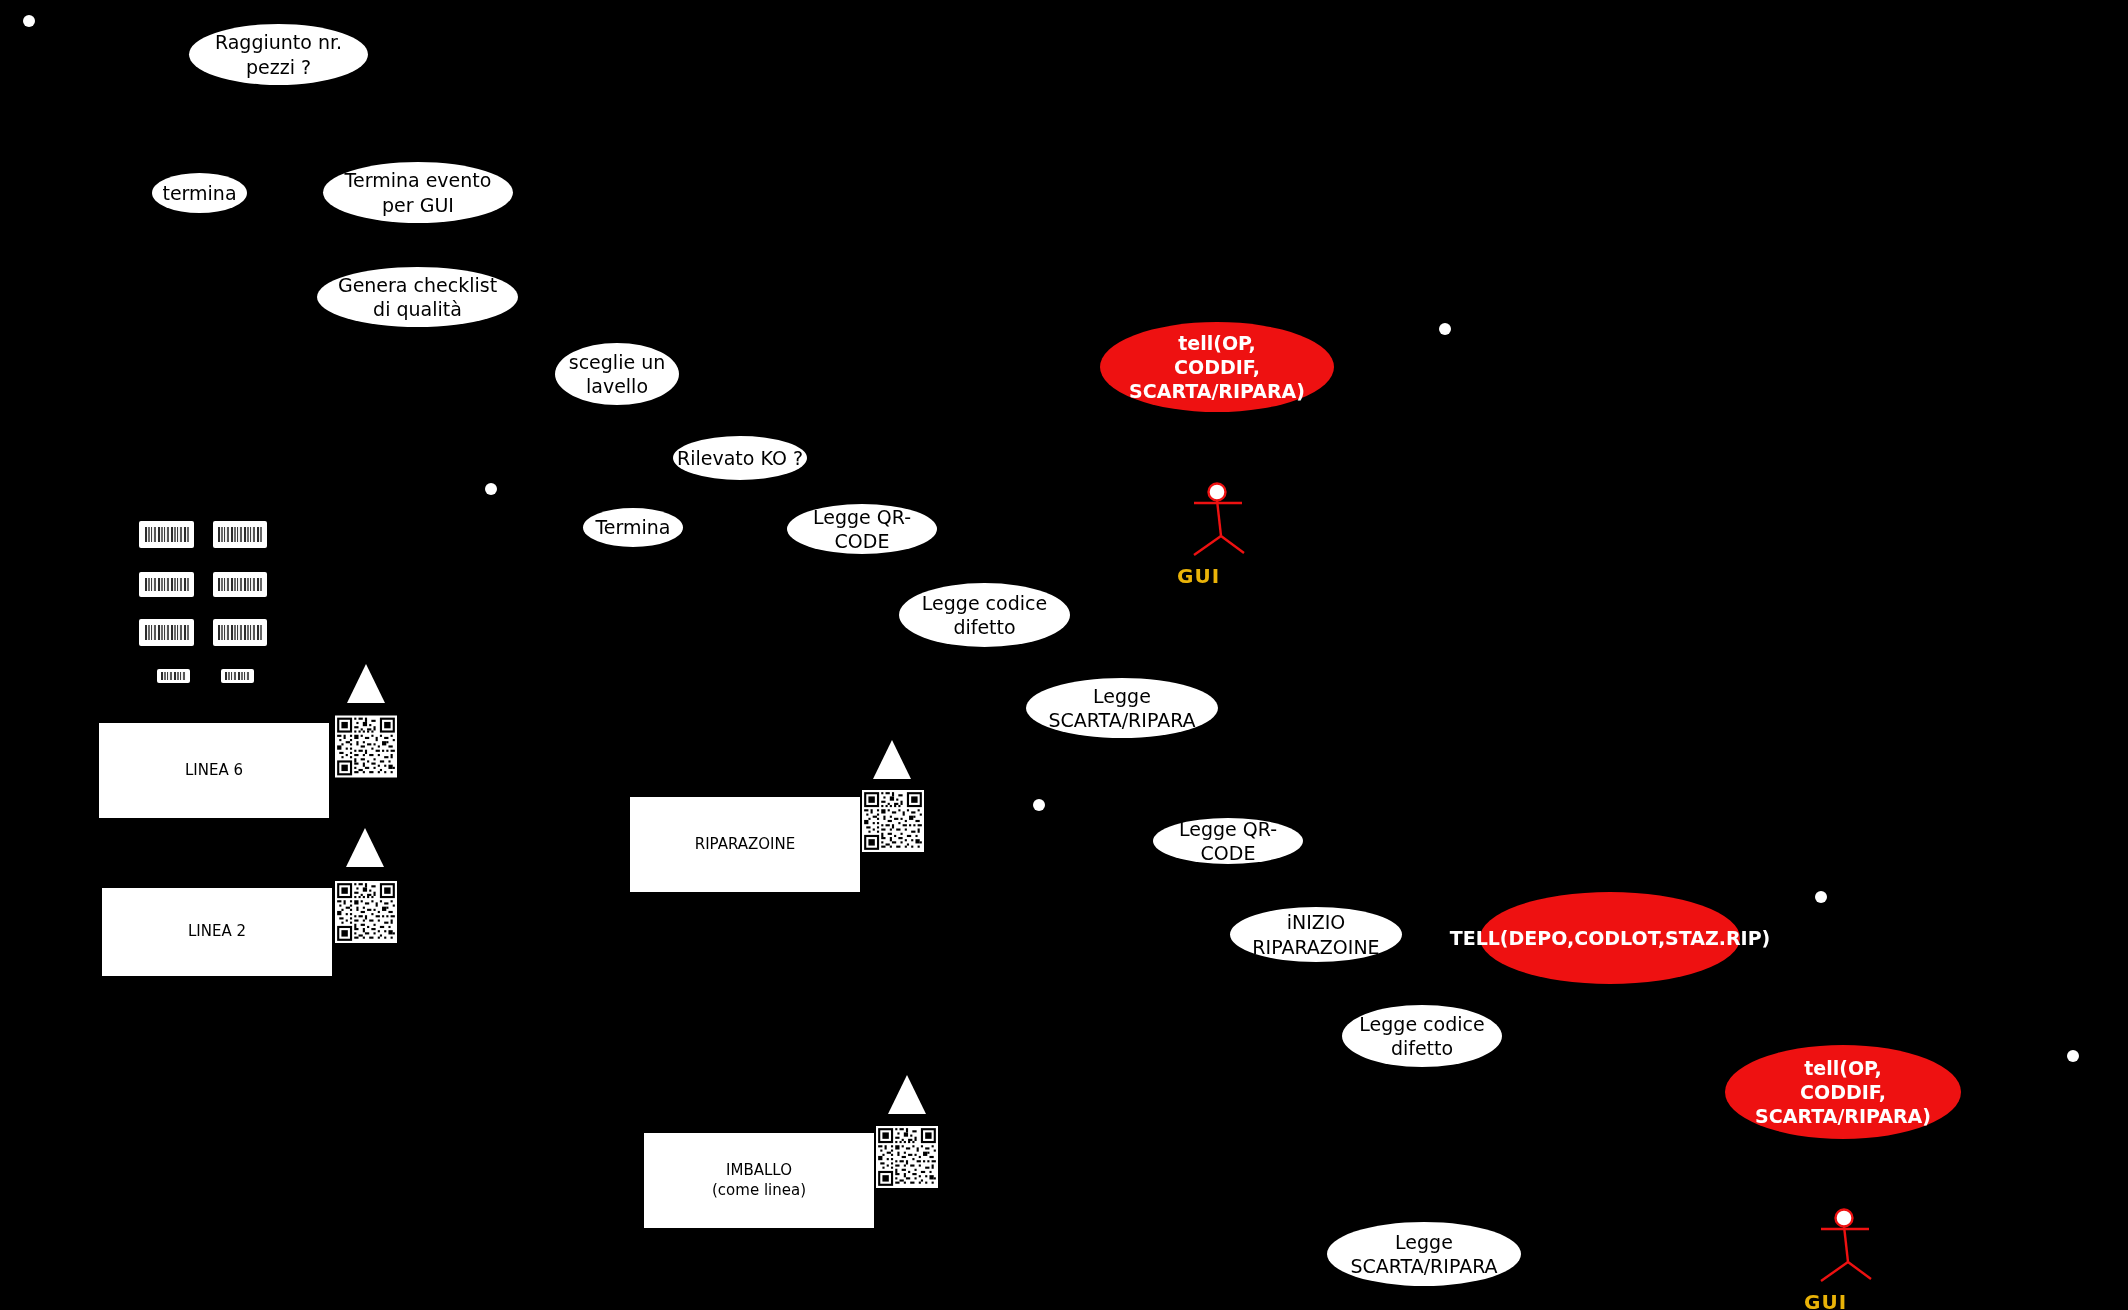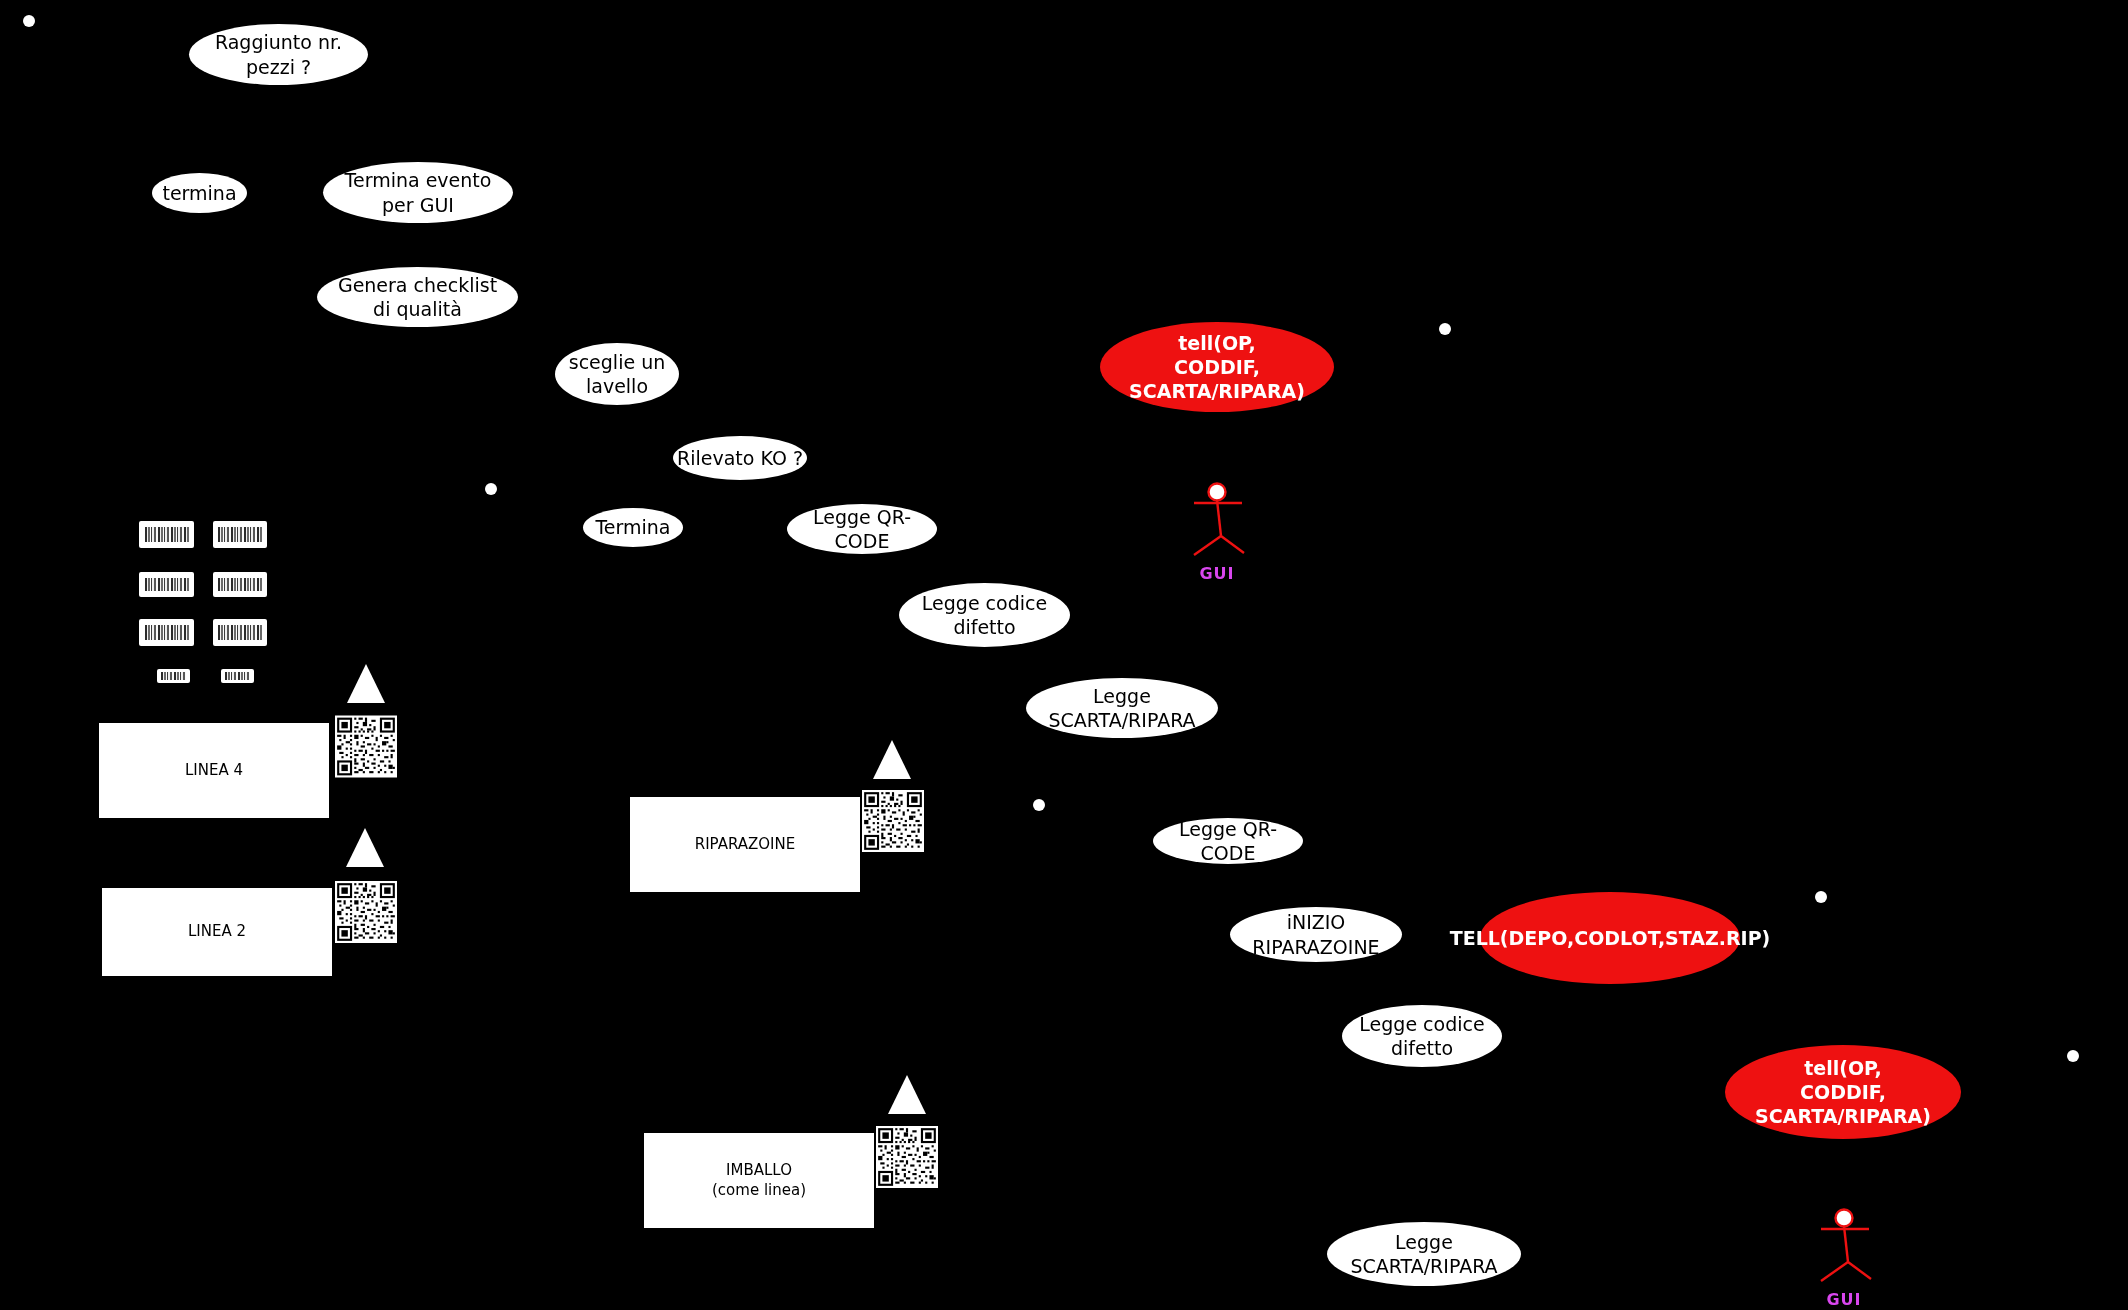--- a/index.html
+++ b/index.html
@@ -30,22 +30,22 @@
   .barcode .bars{
     width:80%;height:55%;
     background:repeating-linear-gradient(90deg,
       #2b2b2b 0px,#2b2b2b 2px,#f2f2f2 2px,#f2f2f2 3px,
       #6a6a6a 3px,#6a6a6a 5px,#fdfdfd 5px,#fdfdfd 6px,
       #3c3c3c 6px,#3c3c3c 7px,#efefef 7px,#efefef 9px,
       #565656 9px,#565656 11px,#fafafa 11px,#fafafa 13px);
   }
   .actor{position:absolute;}
   .actor-label{
-    position:absolute;color:#d946ef;font-weight:bold;font-size:16px;
-    text-align:center;letter-spacing:1px;
+    position:absolute;color:#eab308;font-weight:bold;font-size:20px;
+    letter-spacing:1px;
   }
 </style>
 </head>
 <body>
 
 <div id="canvas">
 
   <svg width="0" height="0" style="position:absolute" aria-hidden="true">
     <defs>
       <g id="qrpat">
@@ -214,21 +214,21 @@
       <div class="bars"></div>
     </div>
   <div class="barcode" style="left:157px;top:669px;width:33px;height:14px">
       <div class="bars" style="width:75%;height:60%"></div>
     </div>
   <div class="barcode" style="left:221px;top:669px;width:33px;height:14px">
       <div class="bars" style="width:75%;height:60%"></div>
     </div>
 
   <div class="tri" style="left:347px;top:664px"></div>
-  <div class="station" style="left:99px;top:723px;width:230px;height:95px">LINEA 4</div>
+  <div class="station" style="left:99px;top:723px;width:230px;height:95px">LINEA 6</div>
   <svg class="qr" style="left:335px;top:715px" width="62" height="63" viewBox="0 0 29 29">
       <use href="#qrpat"></use>
     </svg>
 
   <div class="tri" style="left:346px;top:828px"></div>
   <div class="station" style="left:102px;top:888px;width:230px;height:88px">LINEA 2</div>
   <svg class="qr" style="left:335px;top:881px" width="62" height="62" viewBox="0 0 29 29">
       <use href="#qrpat"></use>
     </svg>
 

